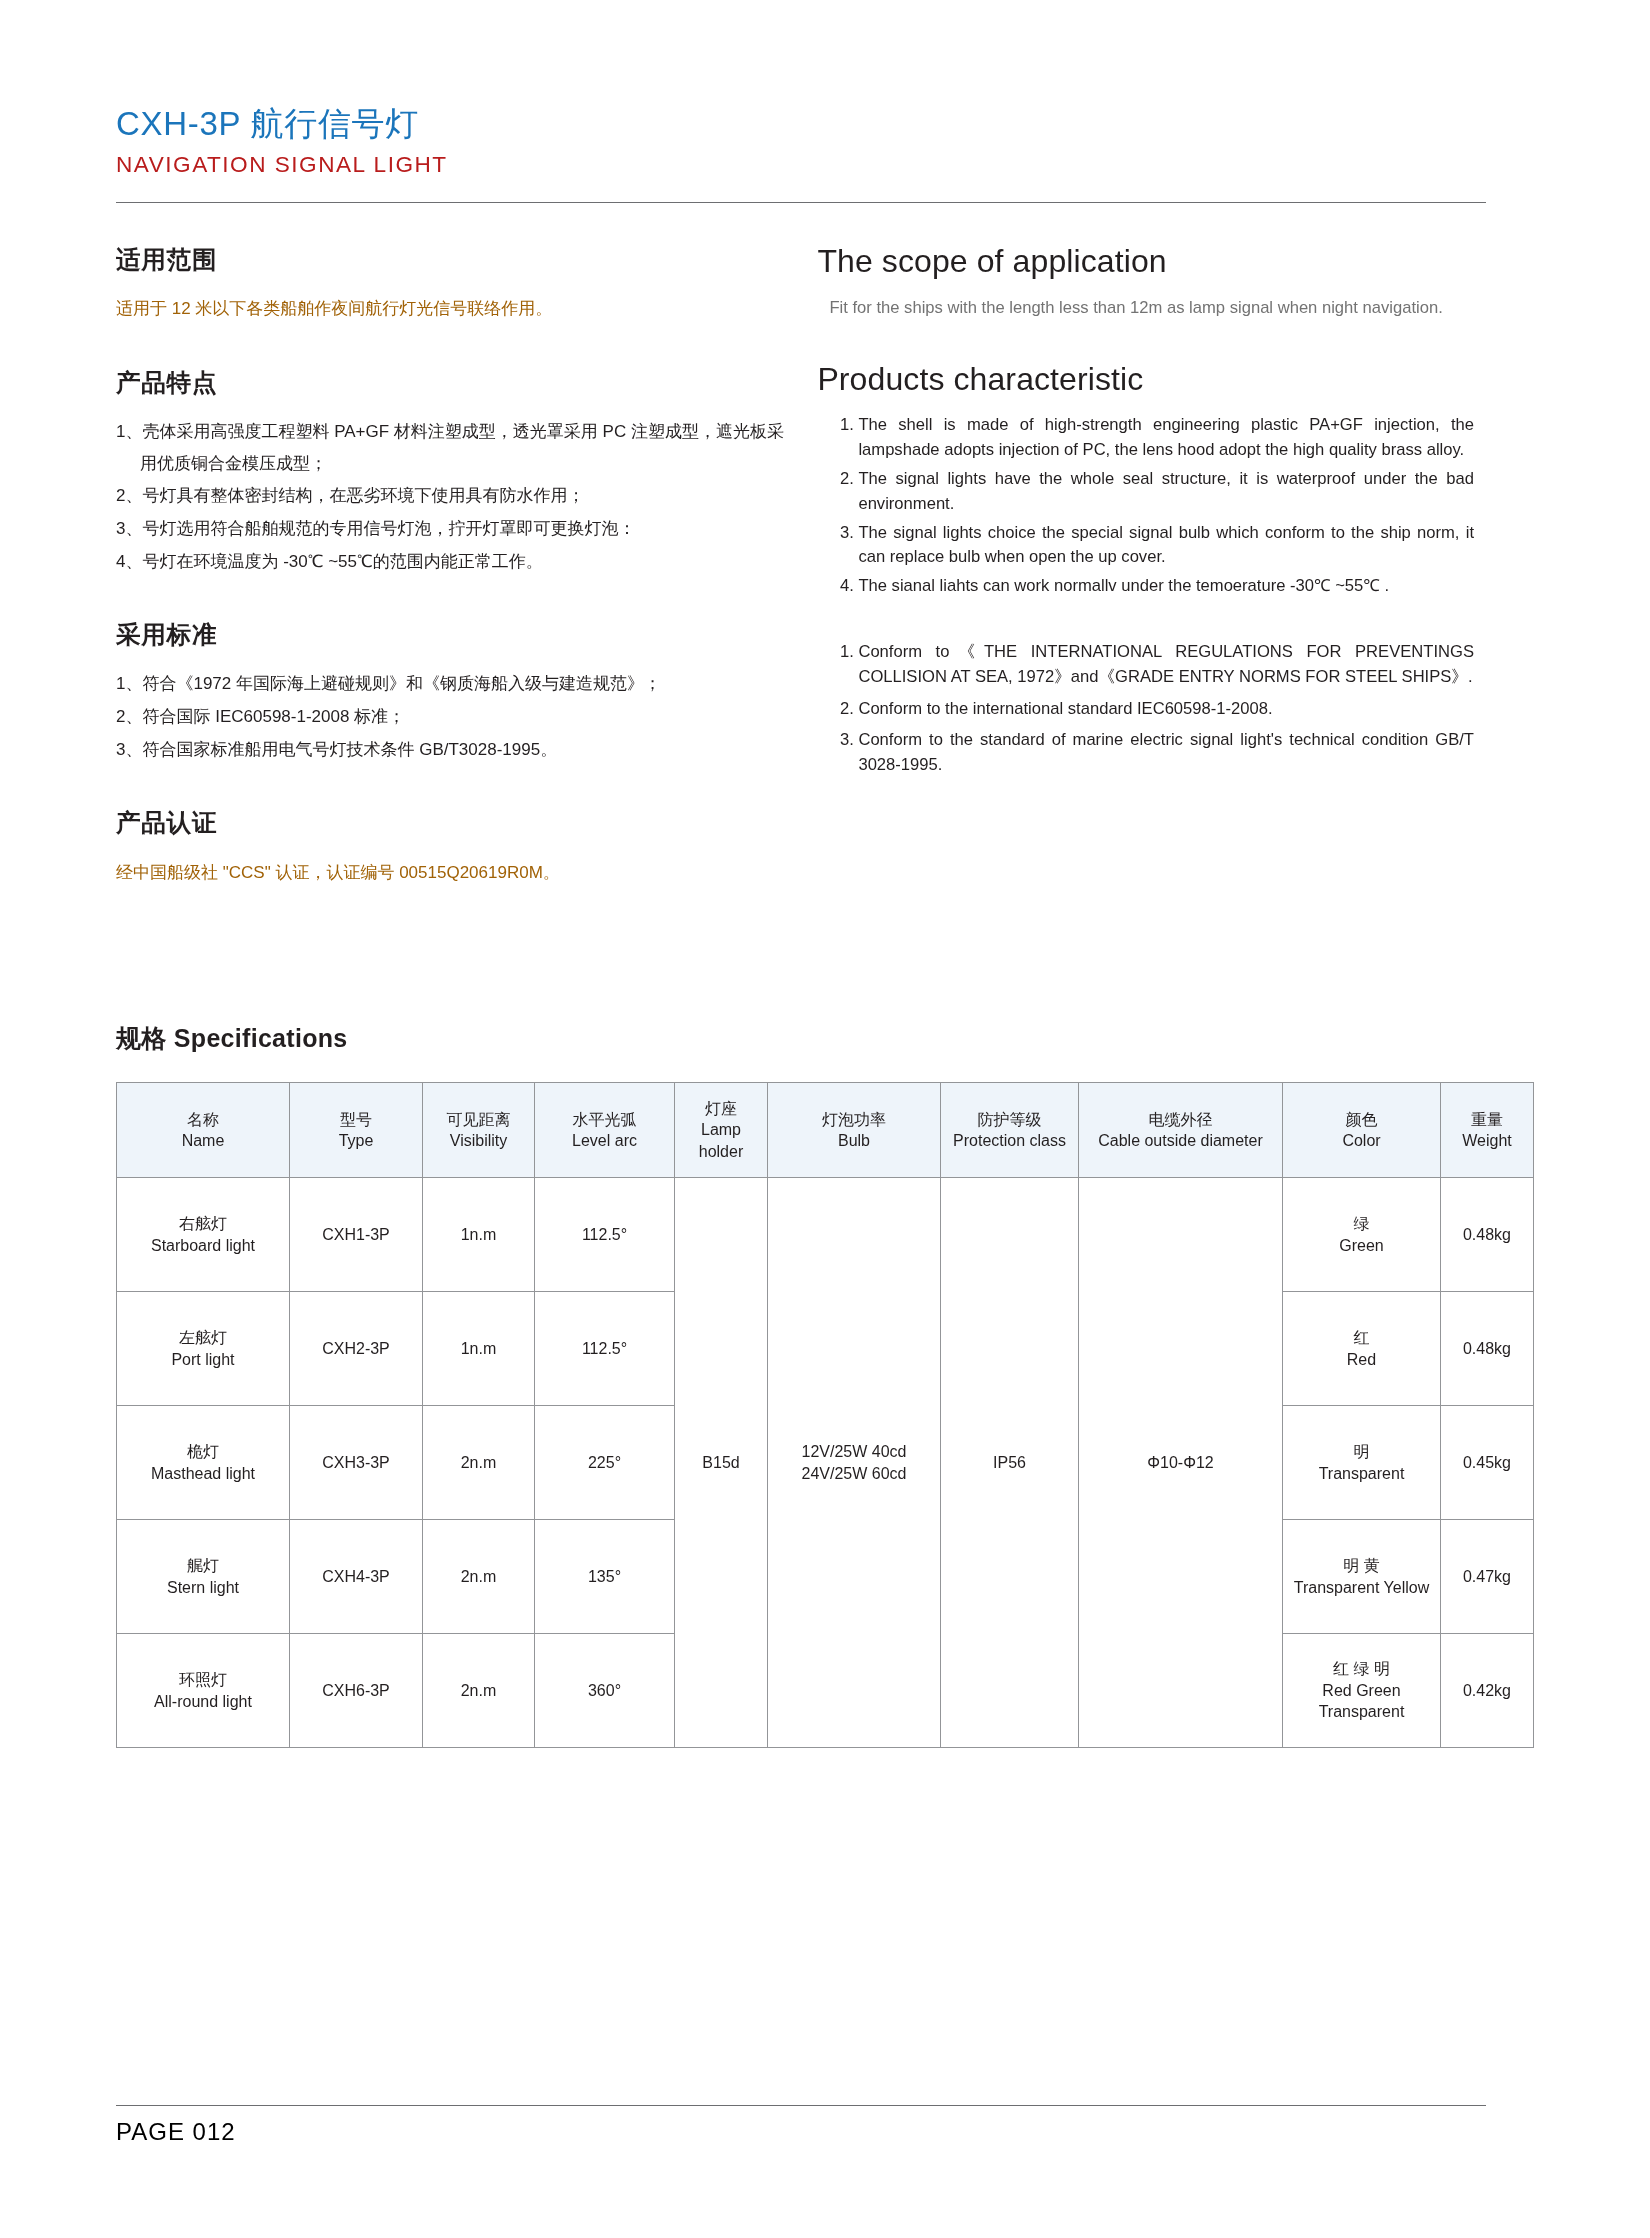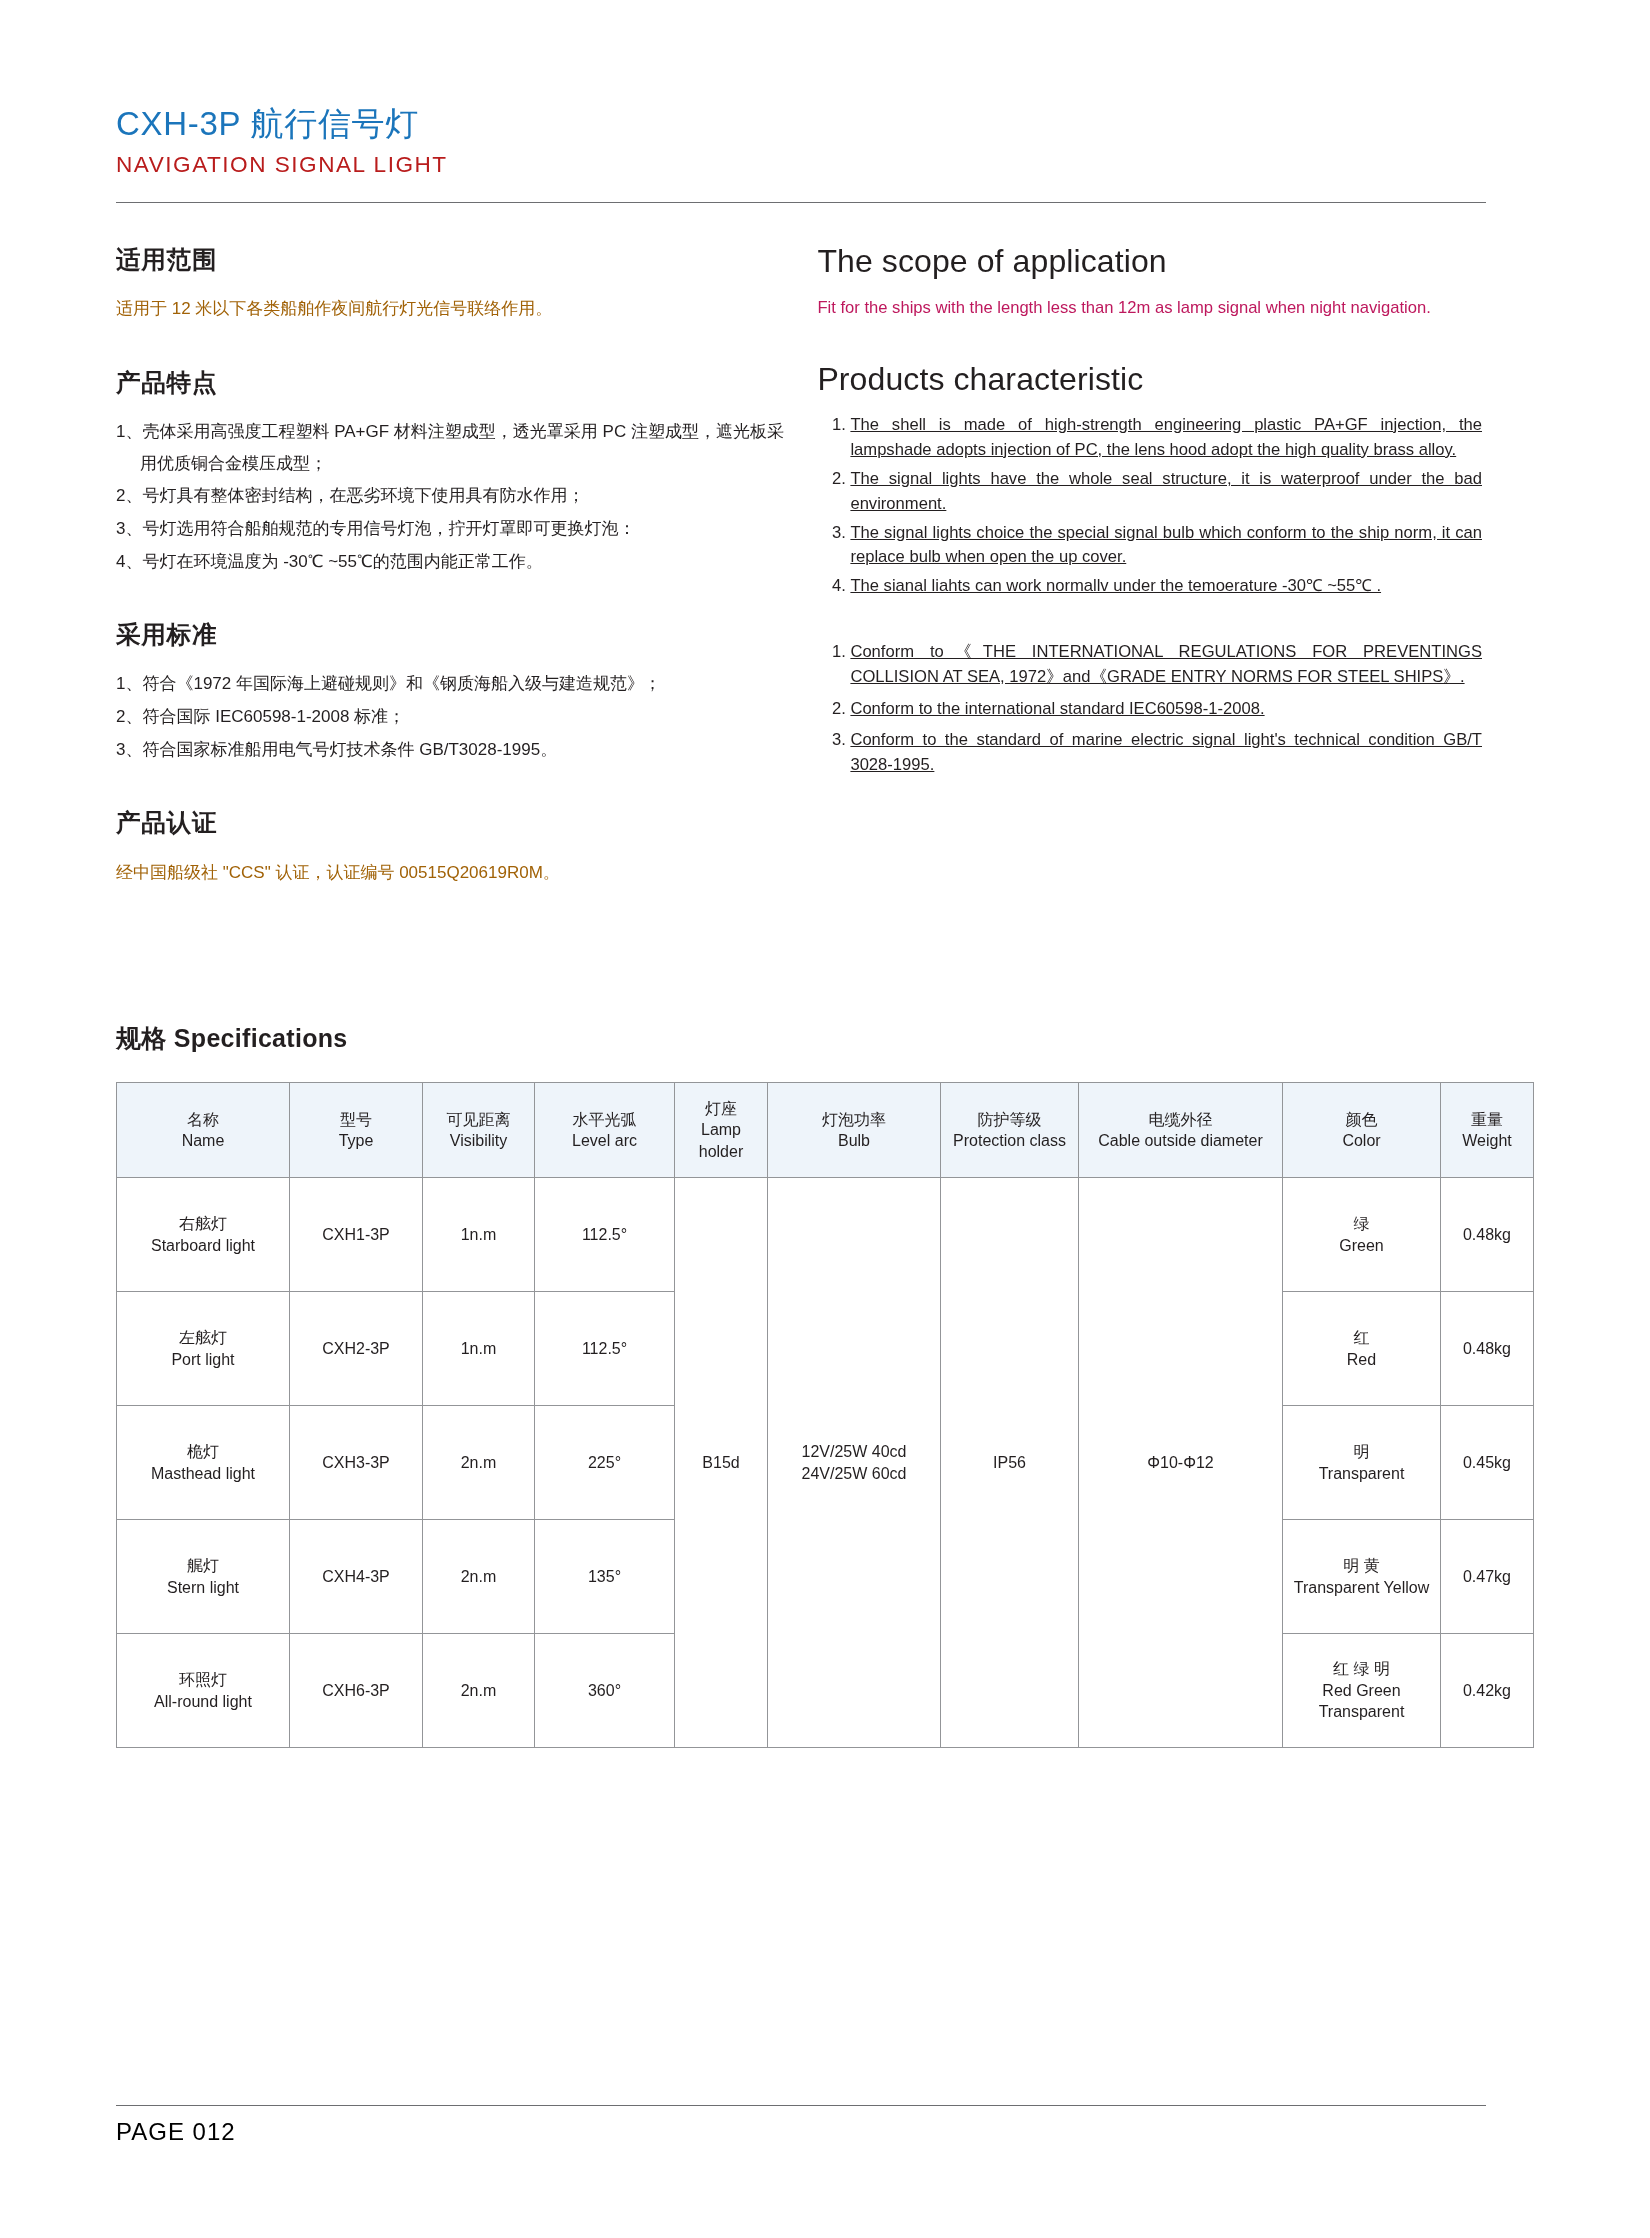--- a/index.html
+++ b/index.html
@@ -78,40 +78,39 @@
   .block { margin-bottom: 41px; }
   p.body-cn {
     font-size: 17px;
     line-height: 1.85;
     margin: 0;
     color: #a16207;
   }
   p.body-en {
     font-size: 16.6px;
     line-height: 1.55;
-    margin: 0;
-    color: #be185d;
+    margin: 12px;
+    color: #737373;
   }
   ul.cn-list {
     list-style: none;
     margin: 0;
     padding: 0;
   }
   ul.cn-list li {
     font-size: 17px;
     line-height: 1.85;
     color: #231f20;
     margin-bottom: 1.3px;
     text-indent: 0;
     padding-left: 0;
   }
   ol.en-list {
-    margin: 4px;
+    margin: 12px;
     padding-left: 29px;
-    text-decoration: underline;
   }
   ol.en-list li {
     font-size: 16.6px;
     line-height: 1.5;
     margin-bottom: 4px;
     color: #231f20;
   }
   ol.en-list.spaced li { margin-bottom: 6.7px; }
   .just { text-align: justify; }
 

